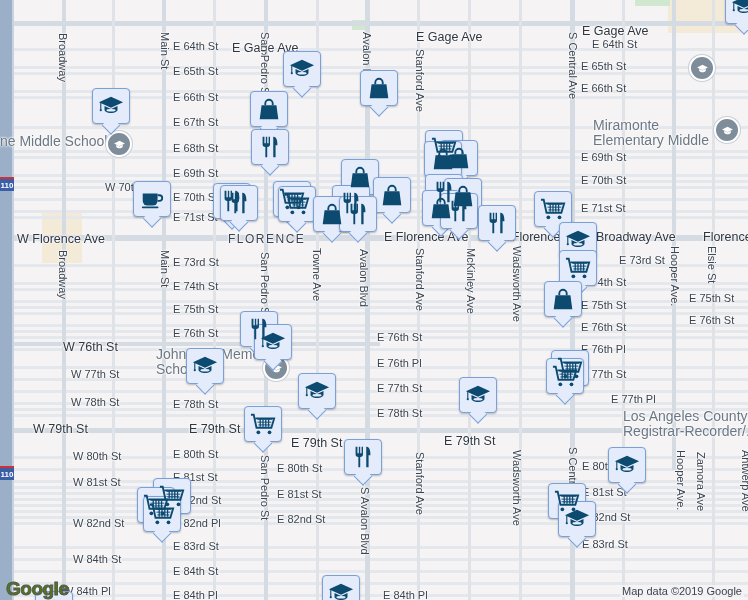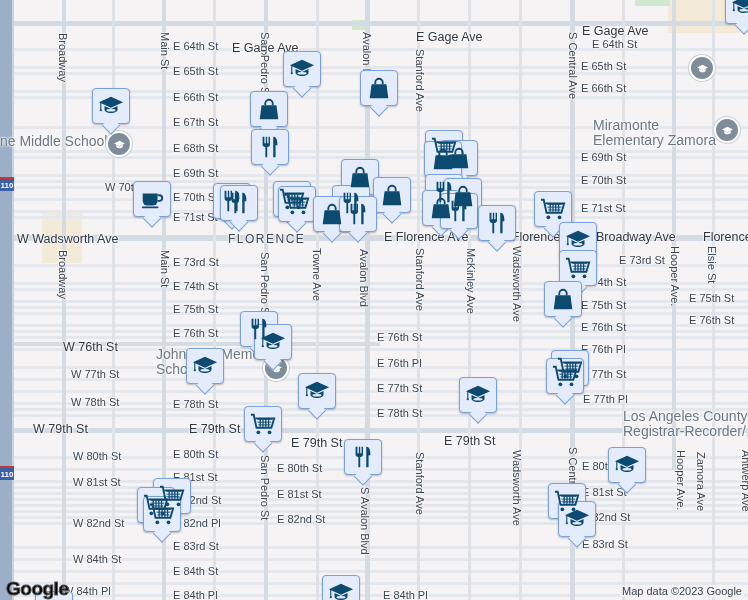--- a/index.html
+++ b/index.html
@@ -15,21 +15,21 @@
   .lbl.big{font-size:12.5px;color:#2f3640;}
   .lbl.v{transform-origin:left top;transform:rotate(90deg);}
   .lbl.poi{font-size:14px;color:#6b7785;line-height:1.05;}
   .lbl.area{font-size:12px;letter-spacing:1.5px;color:#3c4450;}
   .marker{position:absolute;width:36px;height:34px;background:#e4ecfb;border:1.5px solid #7aa0d8;border-radius:4px;box-shadow:0 1px 2px rgba(0,0,0,.25);display:flex;align-items:center;justify-content:center;cursor:pointer;}
   .marker::after{content:"";position:absolute;left:50%;bottom:-9px;width:12px;height:12px;background:#e4ecfb;border-right:1.5px solid #7aa0d8;border-bottom:1.5px solid #7aa0d8;transform:translateX(-50%) rotate(45deg);}
   .marker svg{width:26px;height:26px;position:relative;z-index:1;}
   .poi-pin{position:absolute;width:22px;height:22px;border-radius:50%;background:#7f8c99;border:2px solid #fff;box-shadow:0 0 0 1px #c9cfd6;display:flex;align-items:center;justify-content:center;}
   .poi-pin svg{width:13px;height:13px;}
   .shield{position:absolute;left:0;width:14px;height:12px;background:#3a5ea8;color:#fff;font-size:8px;font-weight:bold;display:flex;align-items:center;justify-content:center;border-top:2px solid #c33;}
-  .google{position:absolute;left:6px;top:578px;font-size:19px;font-weight:bold;color:#000000;-webkit-text-stroke:1px #555;letter-spacing:-0.5px;}
+  .google{position:absolute;left:6px;top:578px;font-size:19px;font-weight:bold;color:#4d7c0f;-webkit-text-stroke:1px #555;letter-spacing:-0.5px;}
   .attrib{position:absolute;right:4px;top:585px;font-size:11px;color:#3c4450;background:rgba(245,243,244,.8);padding:0 2px;}
 </style>
 </head>
 <body>
 
 <div id="map">
 
   <div class="zone" style="left:668px;top:0;width:80px;height:33px;"></div>
   <div class="zone" style="left:42px;top:213px;width:40px;height:50px;"></div>
   <div class="park" style="left:352px;top:20px;width:14px;height:10px;"></div>
@@ -118,21 +118,21 @@
       <div class="lbl" style="left: 581px; top: 83px;">E 66th St</div>
       <div class="lbl" style="left: 173px; top: 117px;">E 67th St</div>
       <div class="lbl" style="left: 173px; top: 143px;">E 68th St</div>
       <div class="lbl" style="left: 173px; top: 168px;">E 69th St</div>
       <div class="lbl" style="left: 581px; top: 152px;">E 69th St</div>
       <div class="lbl" style="left: 105px; top: 182px;">W 70th St</div>
       <div class="lbl" style="left: 173px; top: 192px;">E 70th St</div>
       <div class="lbl" style="left: 581px; top: 175px;">E 70th St</div>
       <div class="lbl" style="left: 173px; top: 212px;">E 71st St</div>
       <div class="lbl" style="left: 581px; top: 203px;">E 71st St</div>
-      <div class="lbl big" style="left: 17px; top: 233px;">W Wadsworth Ave</div>
+      <div class="lbl big" style="left: 17px; top: 233px;">W Florence Ave</div>
       <div class="lbl big" style="left: 384px; top: 231px;">E Florence Ave</div>
       <div class="lbl big" style="left: 500px; top: 231px;">E Florence Ave</div>
       <div class="lbl big" style="left: 596px; top: 231px;">Broadway Ave</div>
       <div class="lbl big" style="left: 703px; top: 231px;">Florence</div>
       <div class="lbl" style="left: 173px; top: 257px;">E 73rd St</div>
       <div class="lbl" style="left: 619px; top: 255px;">E 73rd St</div>
       <div class="lbl" style="left: 173px; top: 281px;">E 74th St</div>
       <div class="lbl" style="left: 581px; top: 277px;">E 74th St</div>
       <div class="lbl" style="left: 173px; top: 304px;">E 75th St</div>
       <div class="lbl" style="left: 581px; top: 300px;">E 75th St</div>
@@ -140,21 +140,21 @@
       <div class="lbl" style="left: 173px; top: 328px;">E 76th St</div>
       <div class="lbl" style="left: 377px; top: 332px;">E 76th St</div>
       <div class="lbl" style="left: 581px; top: 322px;">E 76th St</div>
       <div class="lbl" style="left: 689px; top: 315px;">E 76th St</div>
       <div class="lbl big" style="left: 63px; top: 341px;">W 76th St</div>
       <div class="lbl" style="left: 377px; top: 358px;">E 76th Pl</div>
       <div class="lbl" style="left: 581px; top: 344px;">E 76th Pl</div>
       <div class="lbl" style="left: 71px; top: 369px;">W 77th St</div>
       <div class="lbl" style="left: 377px; top: 383px;">E 77th St</div>
       <div class="lbl" style="left: 581px; top: 369px;">E 77th St</div>
-      <div class="lbl" style="left: 583px; top: 394px;">E 77th Pl</div>
+      <div class="lbl" style="left: 611px; top: 394px;">E 77th Pl</div>
       <div class="lbl" style="left: 71px; top: 397px;">W 78th St</div>
       <div class="lbl" style="left: 173px; top: 399px;">E 78th St</div>
       <div class="lbl" style="left: 377px; top: 408px;">E 78th St</div>
       <div class="lbl big" style="left: 33px; top: 423px;">W 79th St</div>
       <div class="lbl big" style="left: 189px; top: 423px;">E 79th St</div>
       <div class="lbl big" style="left: 291px; top: 437px;">E 79th St</div>
       <div class="lbl big" style="left: 444px; top: 435px;">E 79th St</div>
       <div class="lbl" style="left: 73px; top: 451px;">W 80th St</div>
       <div class="lbl" style="left: 173px; top: 449px;">E 80th St</div>
       <div class="lbl" style="left: 277px; top: 463px;">E 80th St</div>
@@ -197,21 +197,21 @@
       <div class="lbl v" style="left: 680px; top: 246px;">Hooper Ave.</div>
       <div class="lbl v" style="left: 686px; top: 450px;">Hooper Ave.</div>
       <div class="lbl v" style="left: 717px; top: 246px;">Elsie St</div>
       <div class="lbl v" style="left: 706px; top: 452px;">Zamora Ave</div>
       <div class="lbl v" style="left: 751px; top: 450px;">Antwerp Ave</div>
     </div>
   <div class="lbl area" style="left:228px;top:233px;">FLORENCE</div>
   <div id="poilabels">
       <div class="lbl poi" style="left: 0px; top: 134px; white-space: pre;">ne Middle School</div>
       <div class="lbl poi" style="left: 593px; top: 118px; white-space: pre;">Miramonte
-Elementary Zamora</div>
+Elementary Middle</div>
       <div class="lbl poi" style="left: 156px; top: 347px; white-space: pre;">John Muir Memorial
 School</div>
       <div class="lbl poi" style="left: 623px; top: 409px; white-space: pre;">Los Angeles County
 Registrar-Recorder/...</div>
     </div>
   <div id="pins">
       <div class="poi-pin" style="left: 106px; top: 131px;">
         <svg viewBox="0 0 24 24">
           <path d="M12 5L2 10l10 5 10-5z" fill="#fff"></path>
           <path d="M6 12.5v3.5c0 1.5 3 3 6 3s6-1.5 6-3v-3.5l-6 3z" fill="#fff"></path>
@@ -666,14 +666,14 @@
             <path d="M7 14v4c0 2 3.2 3.5 7 3.5s7-1.5 7-3.5v-4l-7 3.2z" fill="#0d4a70"></path>
             <ellipse cx="14" cy="18.5" rx="5" ry="1.4" fill="#e4ecfb"></ellipse>
             <path d="M3 10.5v7" stroke="#0d4a70" stroke-width="1.2"></path>
             <circle cx="3" cy="18.5" r="1.2" fill="#0d4a70"></circle>
           </svg>
         </span>
       </div>
     </div>
 
   <div class="google">Google</div>
-  <div class="attrib">Map data ©2023 Google</div>
+  <div class="attrib">Map data ©2019 Google</div>
 </div>
 
 </body></html>

